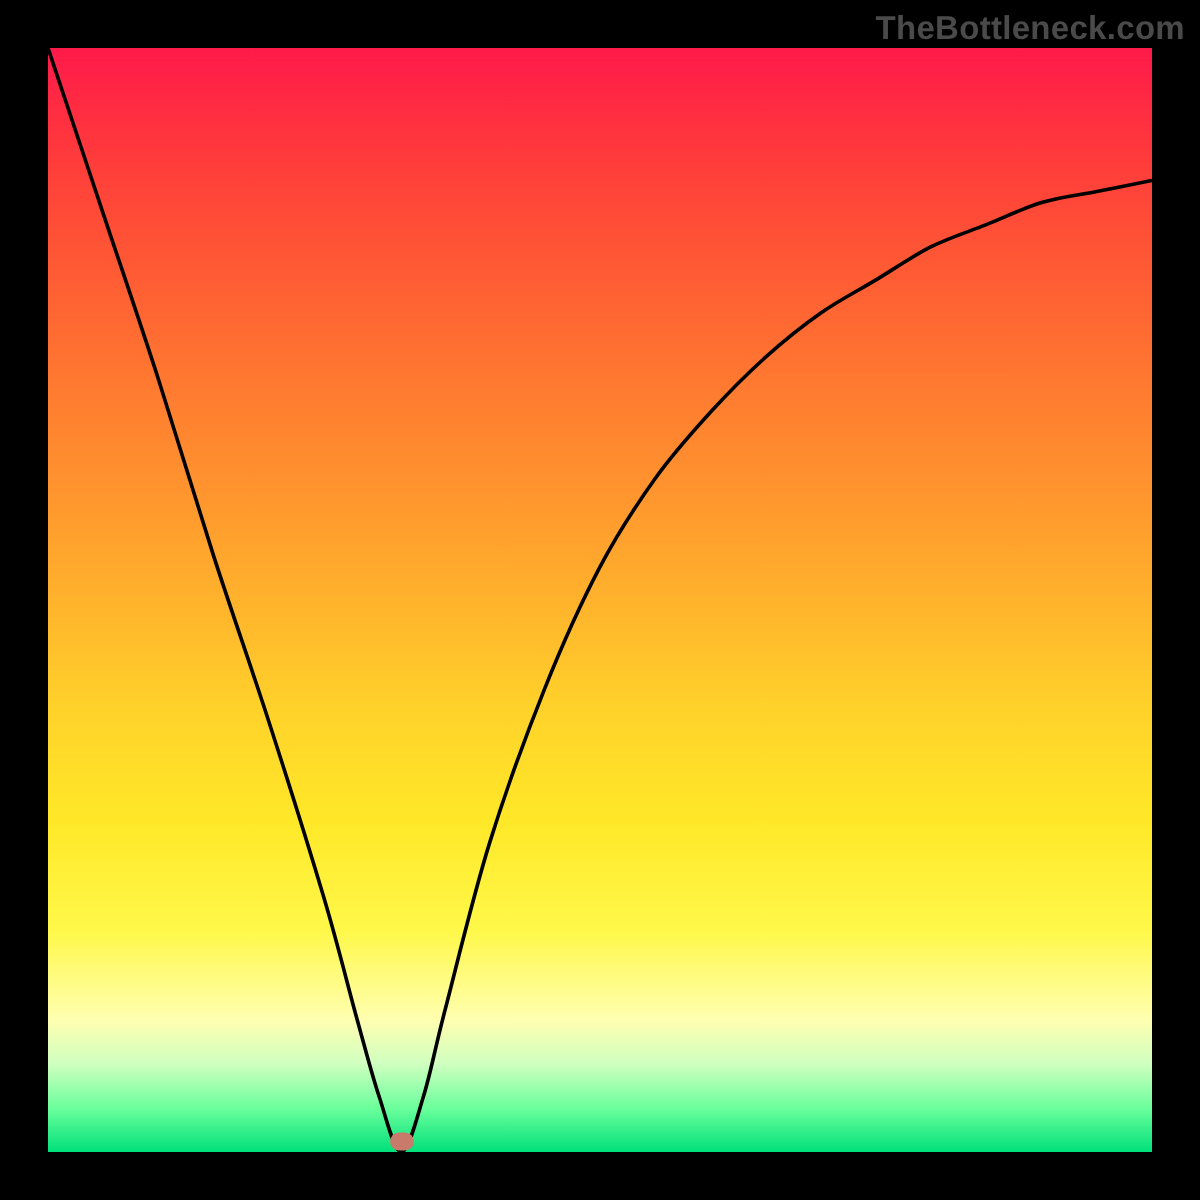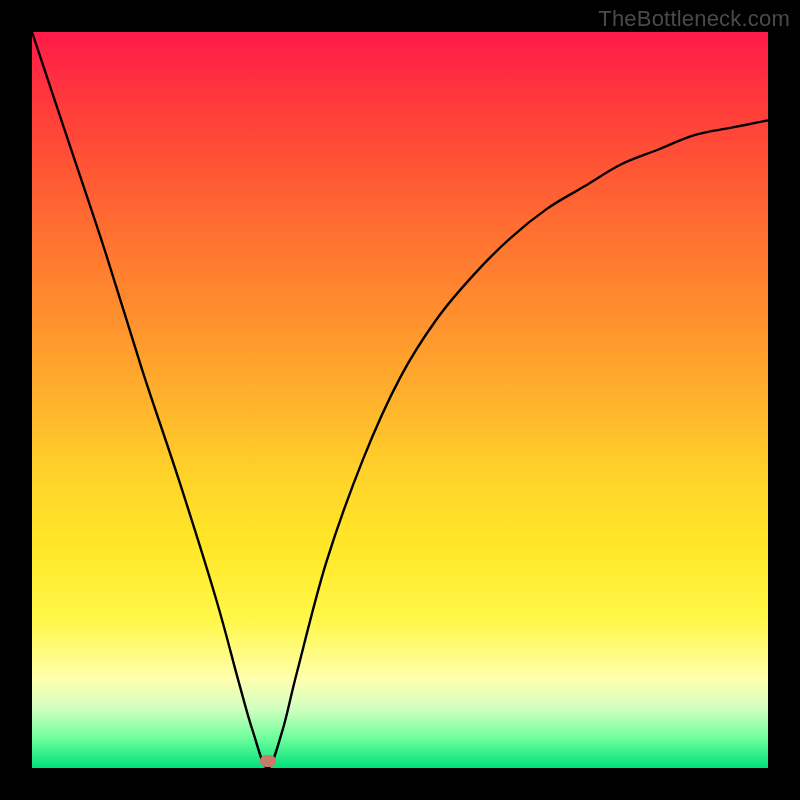--- a/index.html
+++ b/index.html
@@ -40,21 +40,21 @@
       #6cff9c 96%,
       #00e07a 100%
     );
   }
   .watermark {
     position: absolute;
     top: 6px;
     right: 10px;
     color: #4a4a4a;
     font-size: 22px;
-    font-weight: 400;
+    font-weight: 700;
     letter-spacing: 0.2px;
     user-select: none;
   }
   svg.curve {
     position: absolute;
     left: 0; top: 0;
   }
   .marker {
     position: absolute;
     width: 16px;

